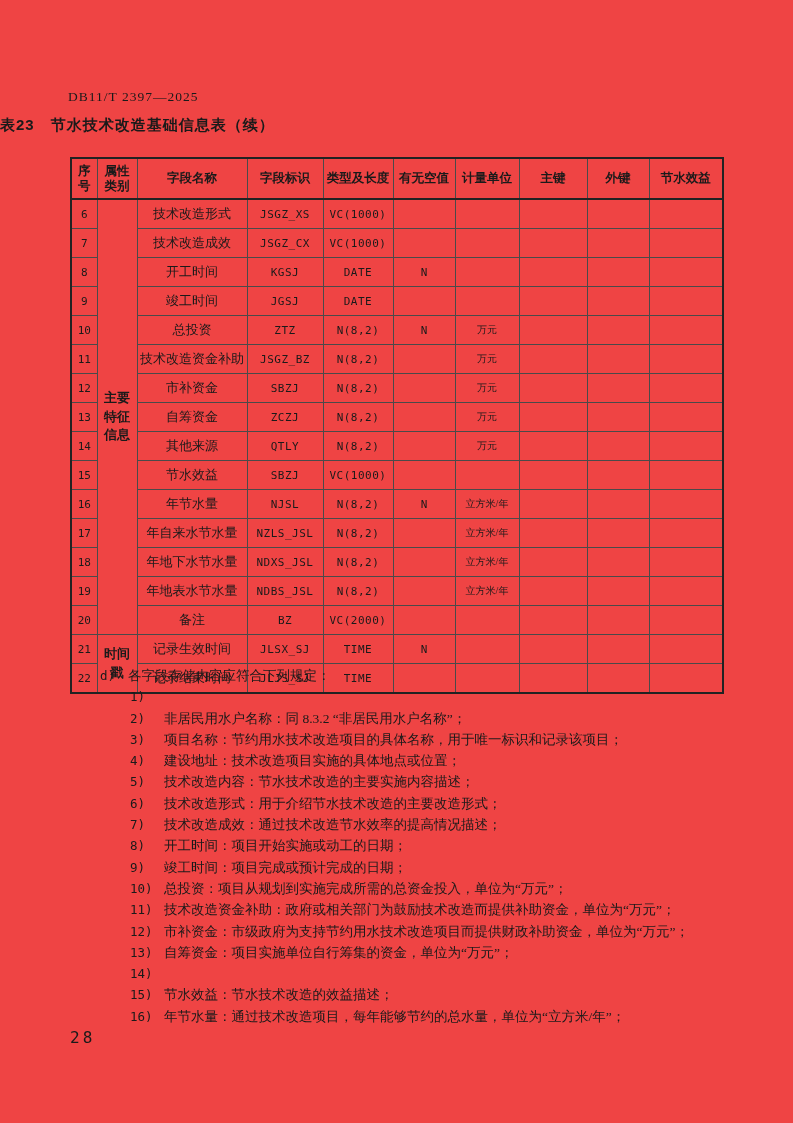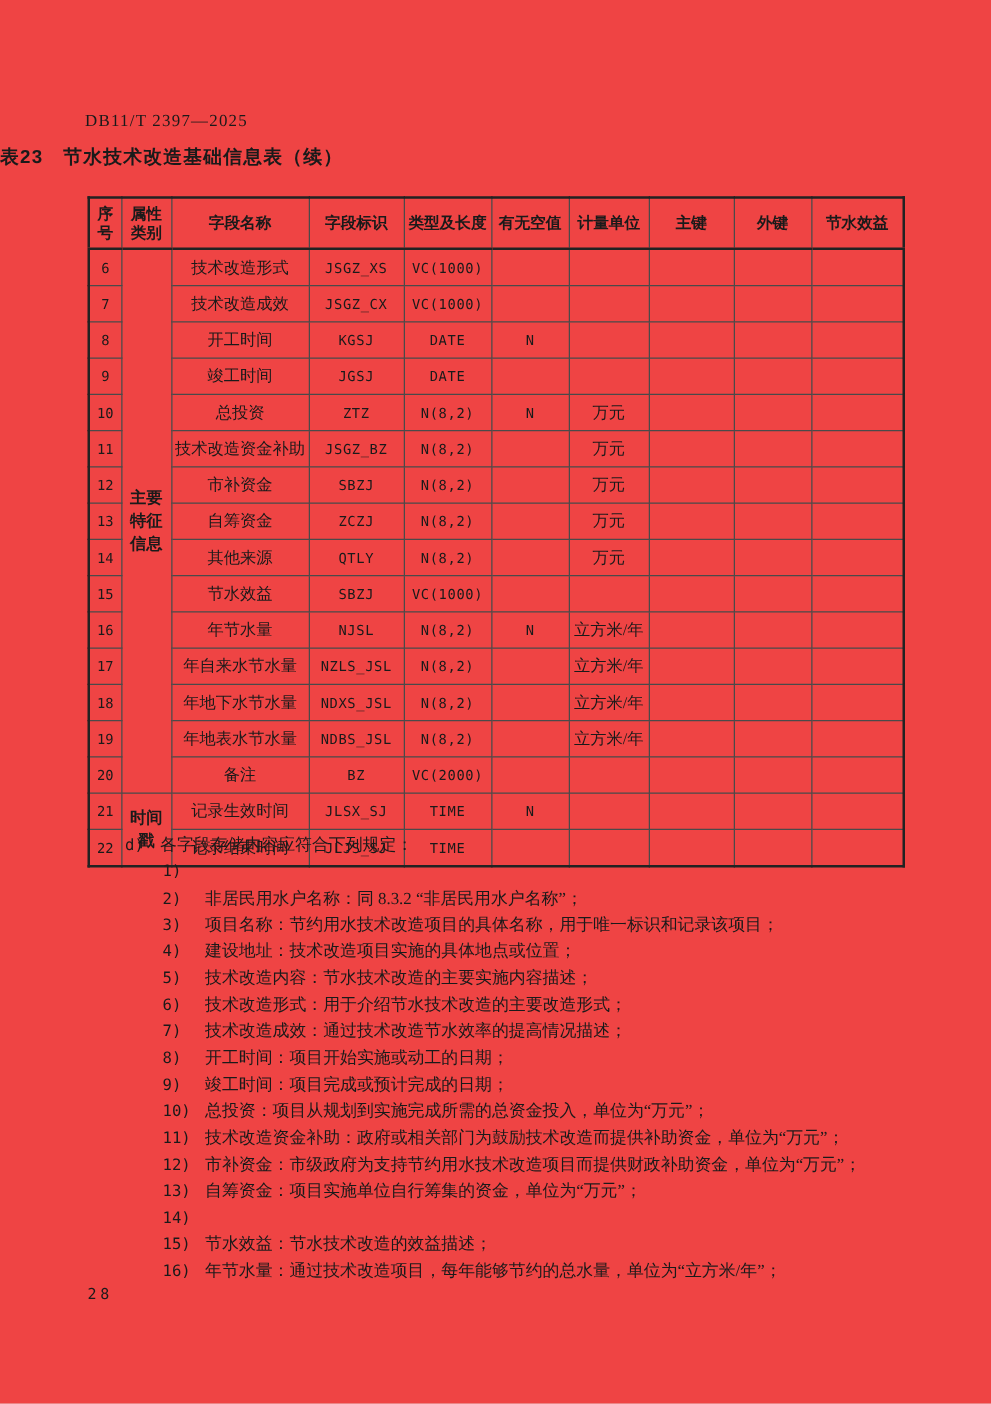--- a/index.html
+++ b/index.html
@@ -44,41 +44,41 @@
   .c-no,.c-null{
     font-family:"DejaVu Sans Mono","Liberation Mono",monospace;
     font-size:11px;
   }
   .c-cat{
     font-family:"Liberation Sans","DejaVu Sans",sans-serif;
     font-weight:700;font-size:13px;line-height:1.45;
     word-break:break-all;padding:0 6px;margin-top:28px;
   }
   .c-name,.c-unit{font-size:13px;}
-  .c-unit{font-size:13px;}
+  .c-unit{font-size:10px;}
   .c-id,.c-type{
     font-family:"DejaVu Sans Mono","Liberation Mono",monospace;
     font-size:11px;letter-spacing:0.5px;
   }
   .notes{
     position:absolute;left:100px;top:665px;width:626px;
     font-size:13.5px;
   }
   .note-line{display:flex;line-height:21.3px;}
   .note-marker{
     flex:none;width:28px;
     font-family:"DejaVu Sans Mono","Liberation Mono",monospace;
     font-size:12.5px;
   }
   .note-item .note-marker{margin-left:30px;width:34px;}
   .note-text{flex:1;}
   .page-number{
     position:absolute;left:70px;top:1028px;
     font-family:"DejaVu Sans Mono","Liberation Mono",monospace;
-    font-size:12px;letter-spacing:3px;
+    font-size:16px;letter-spacing:3px;
   }
 </style>
 </head>
 <body>
 
 <div class="page">
 
   <div class="doc-code">DB11/T 2397—2025</div>
 
   <div class="table-title">

